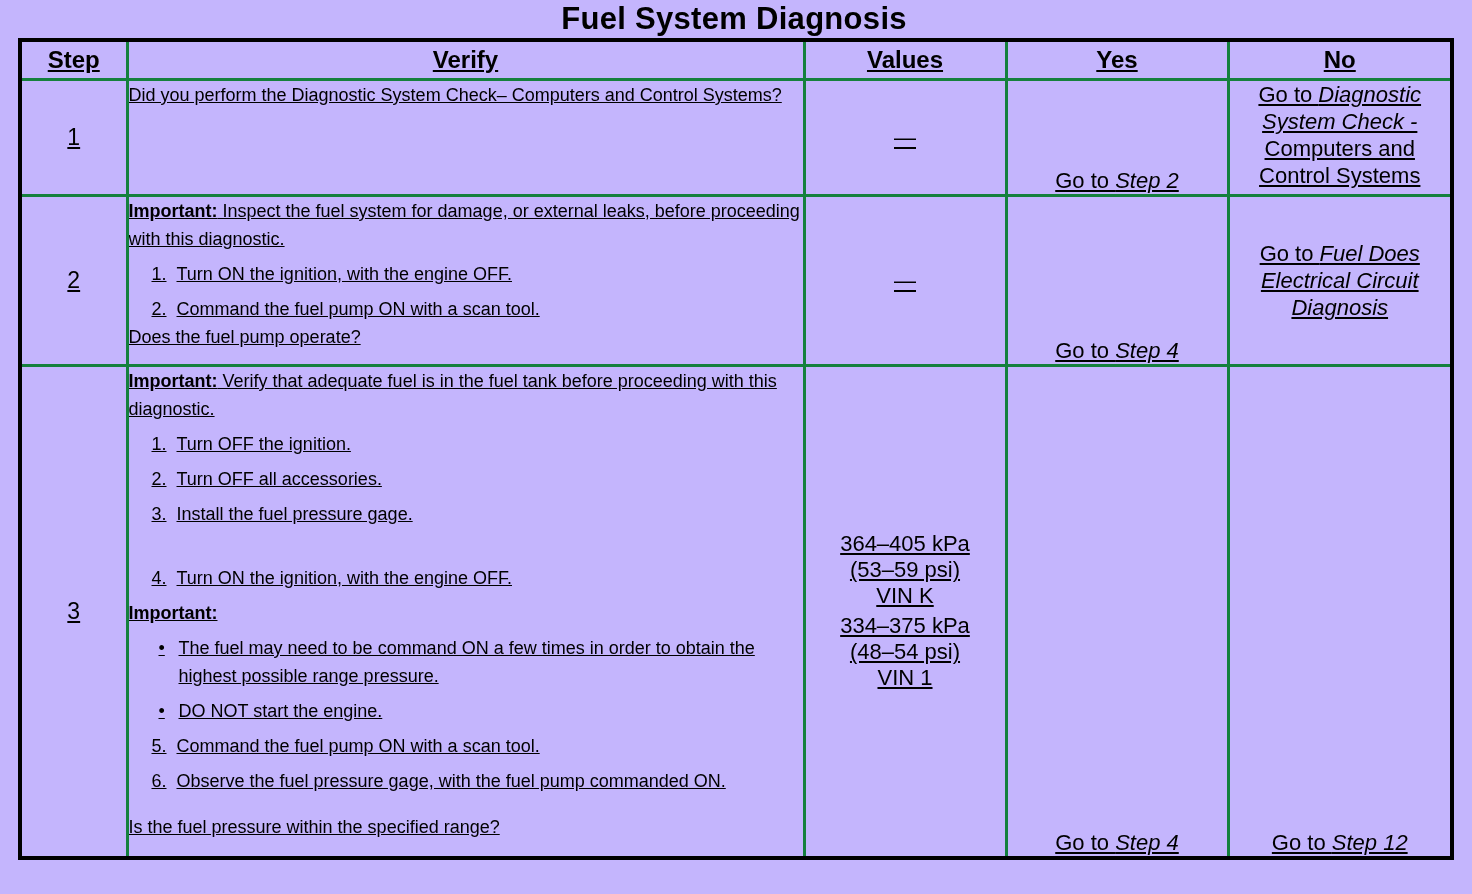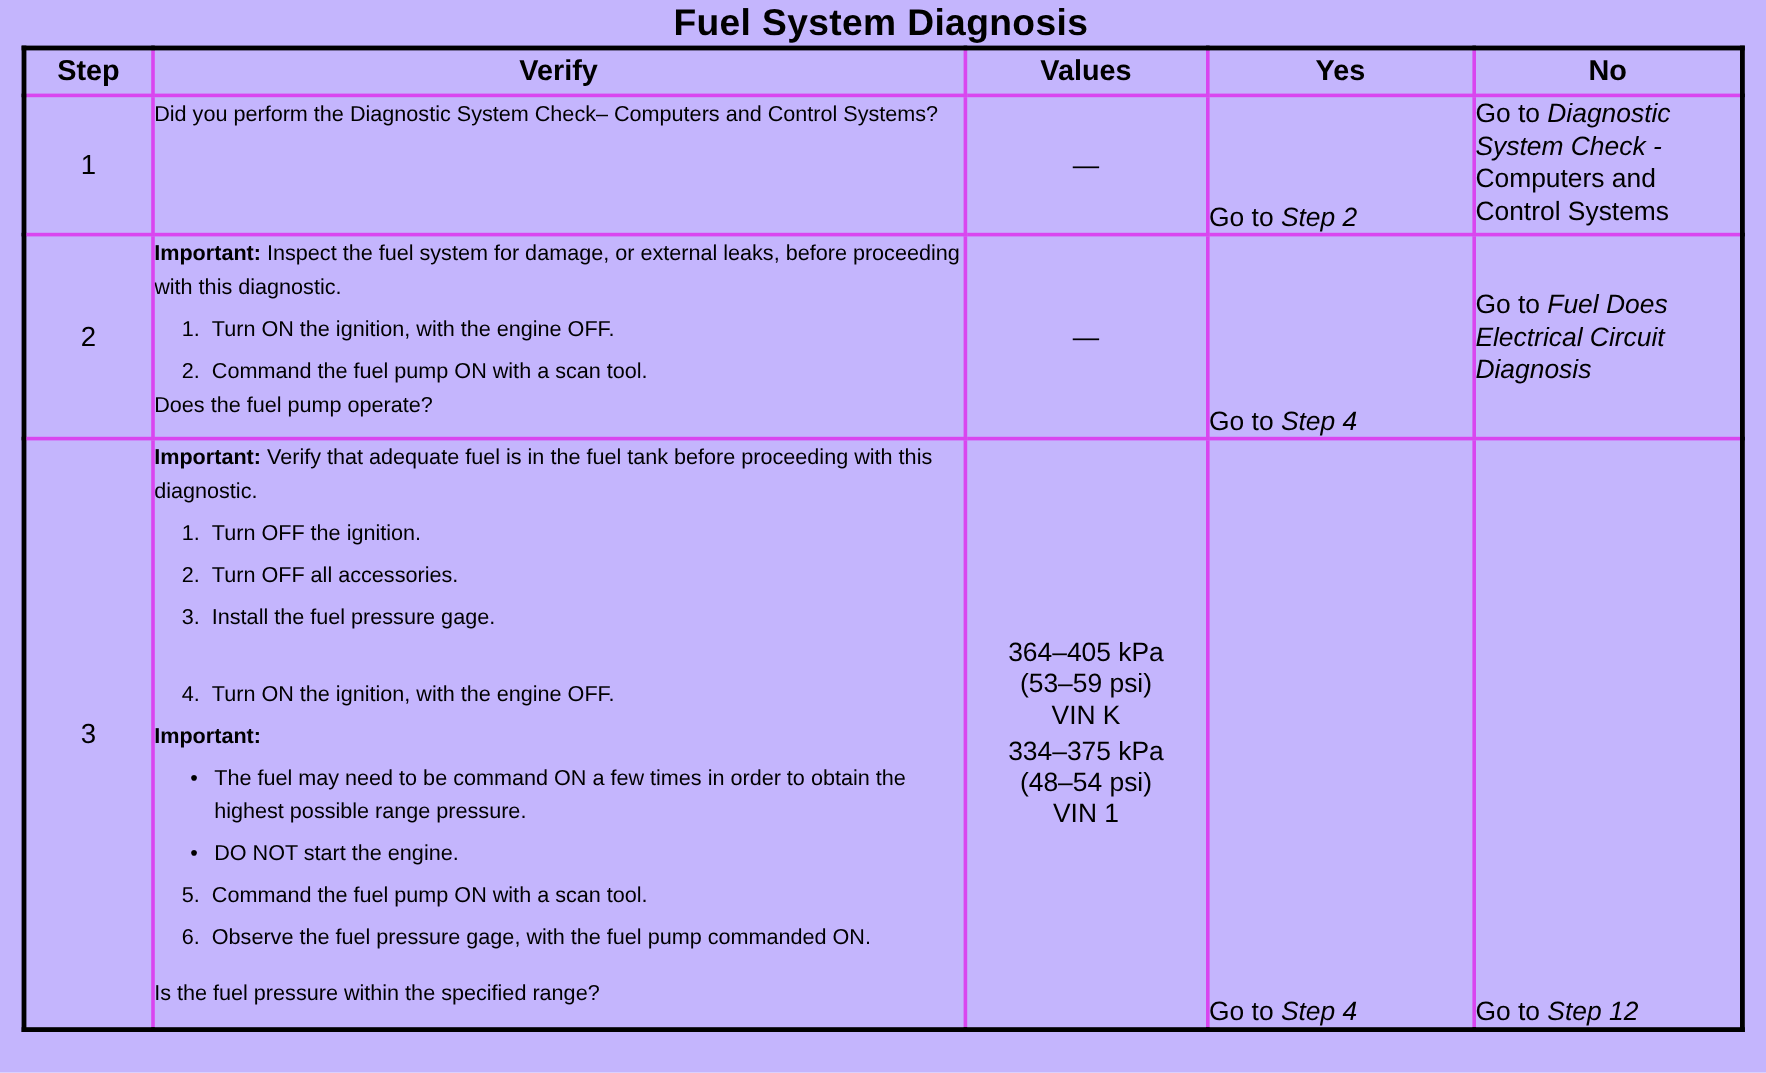--- a/index.html
+++ b/index.html
@@ -31,23 +31,24 @@
   table.diag {
     position: absolute;
     top: 38px;
     left: 18px;
     width: 1432px;
     border-collapse: collapse;
     table-layout: fixed;
     border: 4px solid #000;
   }
   table.diag th, table.diag td {
-    border: 3px solid #d946ef;
+    border: 3px solid #15803d;
     padding: 0;
     overflow: hidden;
+    text-decoration: underline;
   }
   thead th {
     height: 36px;
     font-size: 24px;
     font-weight: 700;
     text-align: center;
     vertical-align: middle;
     border-bottom-width: 4px;
   }
   tr.r1 { height: 116px; }
@@ -95,21 +96,21 @@
 
   td.values-cell {
     text-align: center;
     vertical-align: middle;
     font-size: 22px;
     line-height: 26px;
   }
   .spec-block + .spec-block { margin-top: 4px; }
 
   td.yes-cell, td.no-cell {
-    text-align: left;
+    text-align: center;
     font-size: 22px;
     line-height: 27px;
     margin-top: 26px;
   }
   td.v-bottom { vertical-align: bottom; padding-bottom: 9px; }
   td.v-top { vertical-align: top; padding-top: 7px; }
   td.v-mid { vertical-align: middle; }
   .it { font-style: italic; }
 </style>
 </head>

